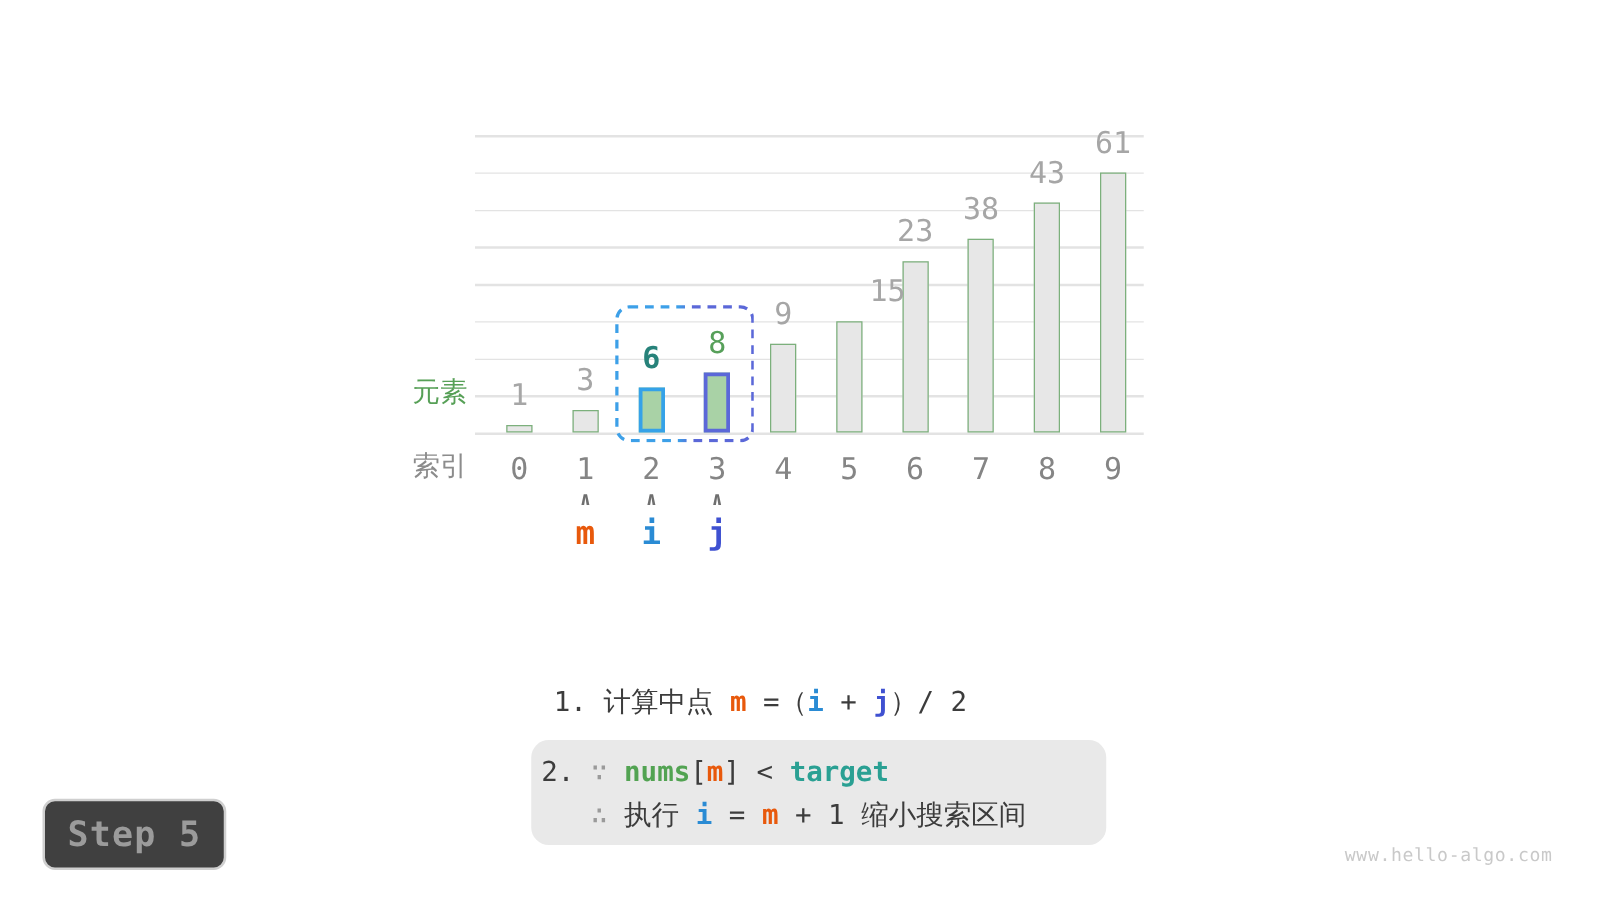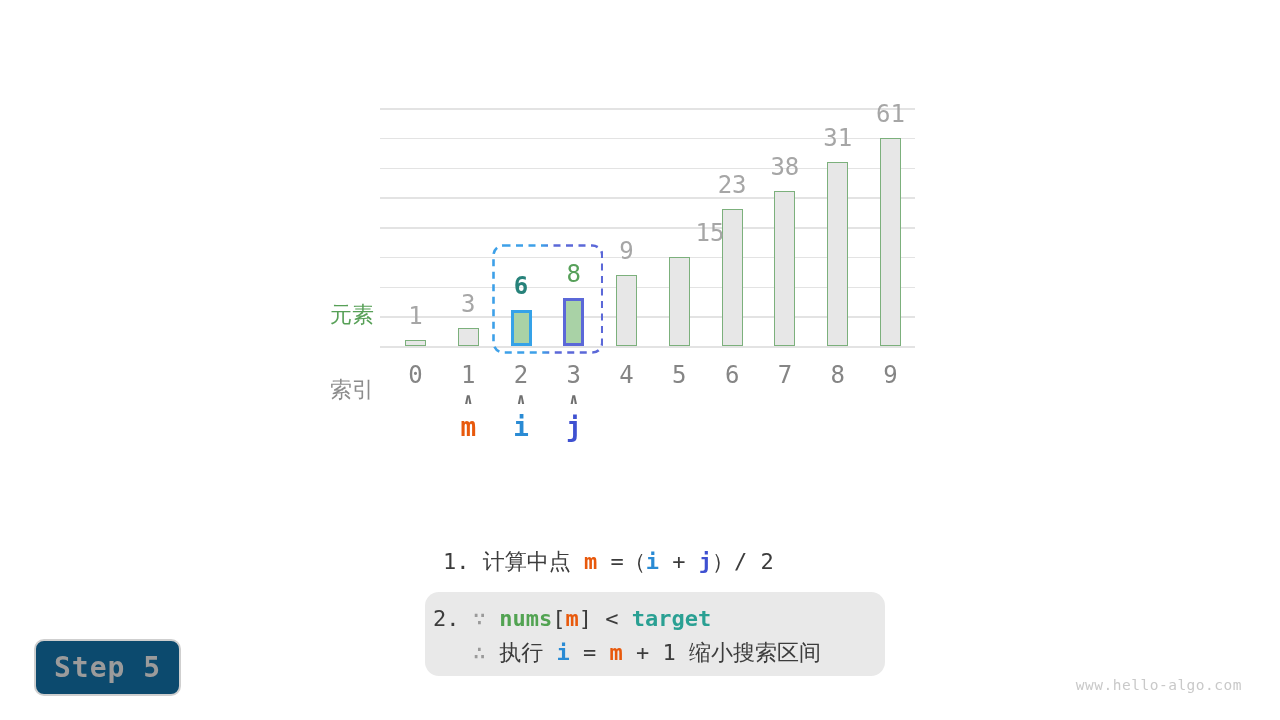--- a/index.html
+++ b/index.html
@@ -24,21 +24,21 @@
   
   .caption-heading{position:absolute;left:437px;top:496px;font-size:22px;font-weight:700;
     color:var(--c-heading);letter-spacing:1px;}
   .segline{white-space:pre;font-size:22px;color:var(--c-default);}
   .caption-line1{position:absolute;left:443px;top:547px;}
   .caption-box{position:absolute;left:425px;top:592px;width:460px;height:84px;border-radius:14px;
     background:var(--c-box_bg);padding:10px 0 0 8px;box-sizing:border-box;}
   .caption-box .segline{line-height:34px;}
   
   .step-badge{position:absolute;left:34px;top:639px;width:147px;height:57px;border:2px solid var(--c-step_border);
-    border-radius:10px;background:#0c4a6e;box-sizing:border-box;display:flex;align-items:center;justify-content:center;}
+    border-radius:10px;background:#404040;box-sizing:border-box;display:flex;align-items:center;justify-content:center;}
   .step-badge span{font-size:28px;font-weight:700;color:var(--c-step_text);letter-spacing:1px;}
   
   .watermark{position:absolute;right:38px;top:677px;font-size:14.5px;color:var(--c-watermark);letter-spacing:0.5px;}
 </style>
 </head>
 <body>
 
 <div class="canvas">
 
   <div class="abs" id="chart">
@@ -69,41 +69,41 @@
       <div class="bar" style="left: 668.85px; top: 256.75px; width: 21px; height: 89.25px; z-index: 2;"></div>
       <div class="bar-value" style="left: 668px; top: 219.75px; z-index: 6;">15</div>
       <div class="idx-digit" style="left: 637.35px; top: 361px;">5</div>
       <div class="bar" style="left: 721.62px; top: 209.15px; width: 21px; height: 136.85px; z-index: 2;"></div>
       <div class="bar-value" style="left: 690.12px; top: 172.15px; z-index: 6;">23</div>
       <div class="idx-digit" style="left: 690.12px; top: 361px;">6</div>
       <div class="bar" style="left: 774.39px; top: 191.3px; width: 21px; height: 154.7px; z-index: 2;"></div>
       <div class="bar-value" style="left: 742.89px; top: 154.3px; z-index: 6;">38</div>
       <div class="idx-digit" style="left: 742.89px; top: 361px;">7</div>
       <div class="bar" style="left: 827.16px; top: 161.55px; width: 21px; height: 184.45px; z-index: 2;"></div>
-      <div class="bar-value" style="left: 795.66px; top: 124.55px; z-index: 6;">31</div>
+      <div class="bar-value" style="left: 795.66px; top: 124.55px; z-index: 6;">43</div>
       <div class="idx-digit" style="left: 795.66px; top: 361px;">8</div>
       <div class="bar" style="left: 879.93px; top: 137.75px; width: 21px; height: 208.25px; z-index: 2;"></div>
       <div class="bar-value" style="left: 848.43px; top: 100.75px; z-index: 6;">61</div>
       <div class="idx-digit" style="left: 848.43px; top: 361px;">9</div>
     </div>
 
   <svg class="abs" id="selwin" style="z-index: 5; left: 491.54px; top: 244px;" width="111.76999999999998" height="110">
     <defs>
       <linearGradient id="selgrad" x1="0" y1="0" x2="1" y2="0">
         <stop offset="0" id="selgrad-left" stop-color="#3da0e8"></stop>
         <stop offset="0.45" id="selgrad-left2" stop-color="#3da0e8"></stop>
         <stop offset="0.55" id="selgrad-right2" stop-color="#5b68d8"></stop>
         <stop offset="1" id="selgrad-right" stop-color="#5b68d8"></stop>
       </linearGradient>
     </defs>
     <rect id="selrect" fill="none" stroke="url(#selgrad)" stroke-width="2.6" stroke-dasharray="7 5.5" x="1.5" y="1.5" width="108.76999999999998" height="107" rx="10"></rect>
   </svg>
 
   <div class="axis-label" style="left:330px;top:303px;color:var(--c-element_label);">元素</div>
-  <div class="axis-label" style="left:330px;top:362px;color:var(--c-index_axis_label);margin-top:16px;">索引</div>
+  <div class="axis-label" style="left:330px;top:362px;color:var(--c-index_axis_label);">索引</div>
 
   <div class="abs" id="pointer-row">
       <div class="ptr-arrow" style="left: 426.27px; top: 391px;">∧</div>
       <div class="ptr-label" style="left: 426.27px; top: 412px; color: rgb(232, 89, 12);">m</div>
       <div class="ptr-arrow" style="left: 479.04px; top: 391px;">∧</div>
       <div class="ptr-label" style="left: 479.04px; top: 412px; color: rgb(42, 139, 212);">i</div>
       <div class="ptr-arrow" style="left: 531.81px; top: 391px;">∧</div>
       <div class="ptr-label" style="left: 531.81px; top: 412px; color: rgb(63, 81, 209);">j</div>
     </div>
 

